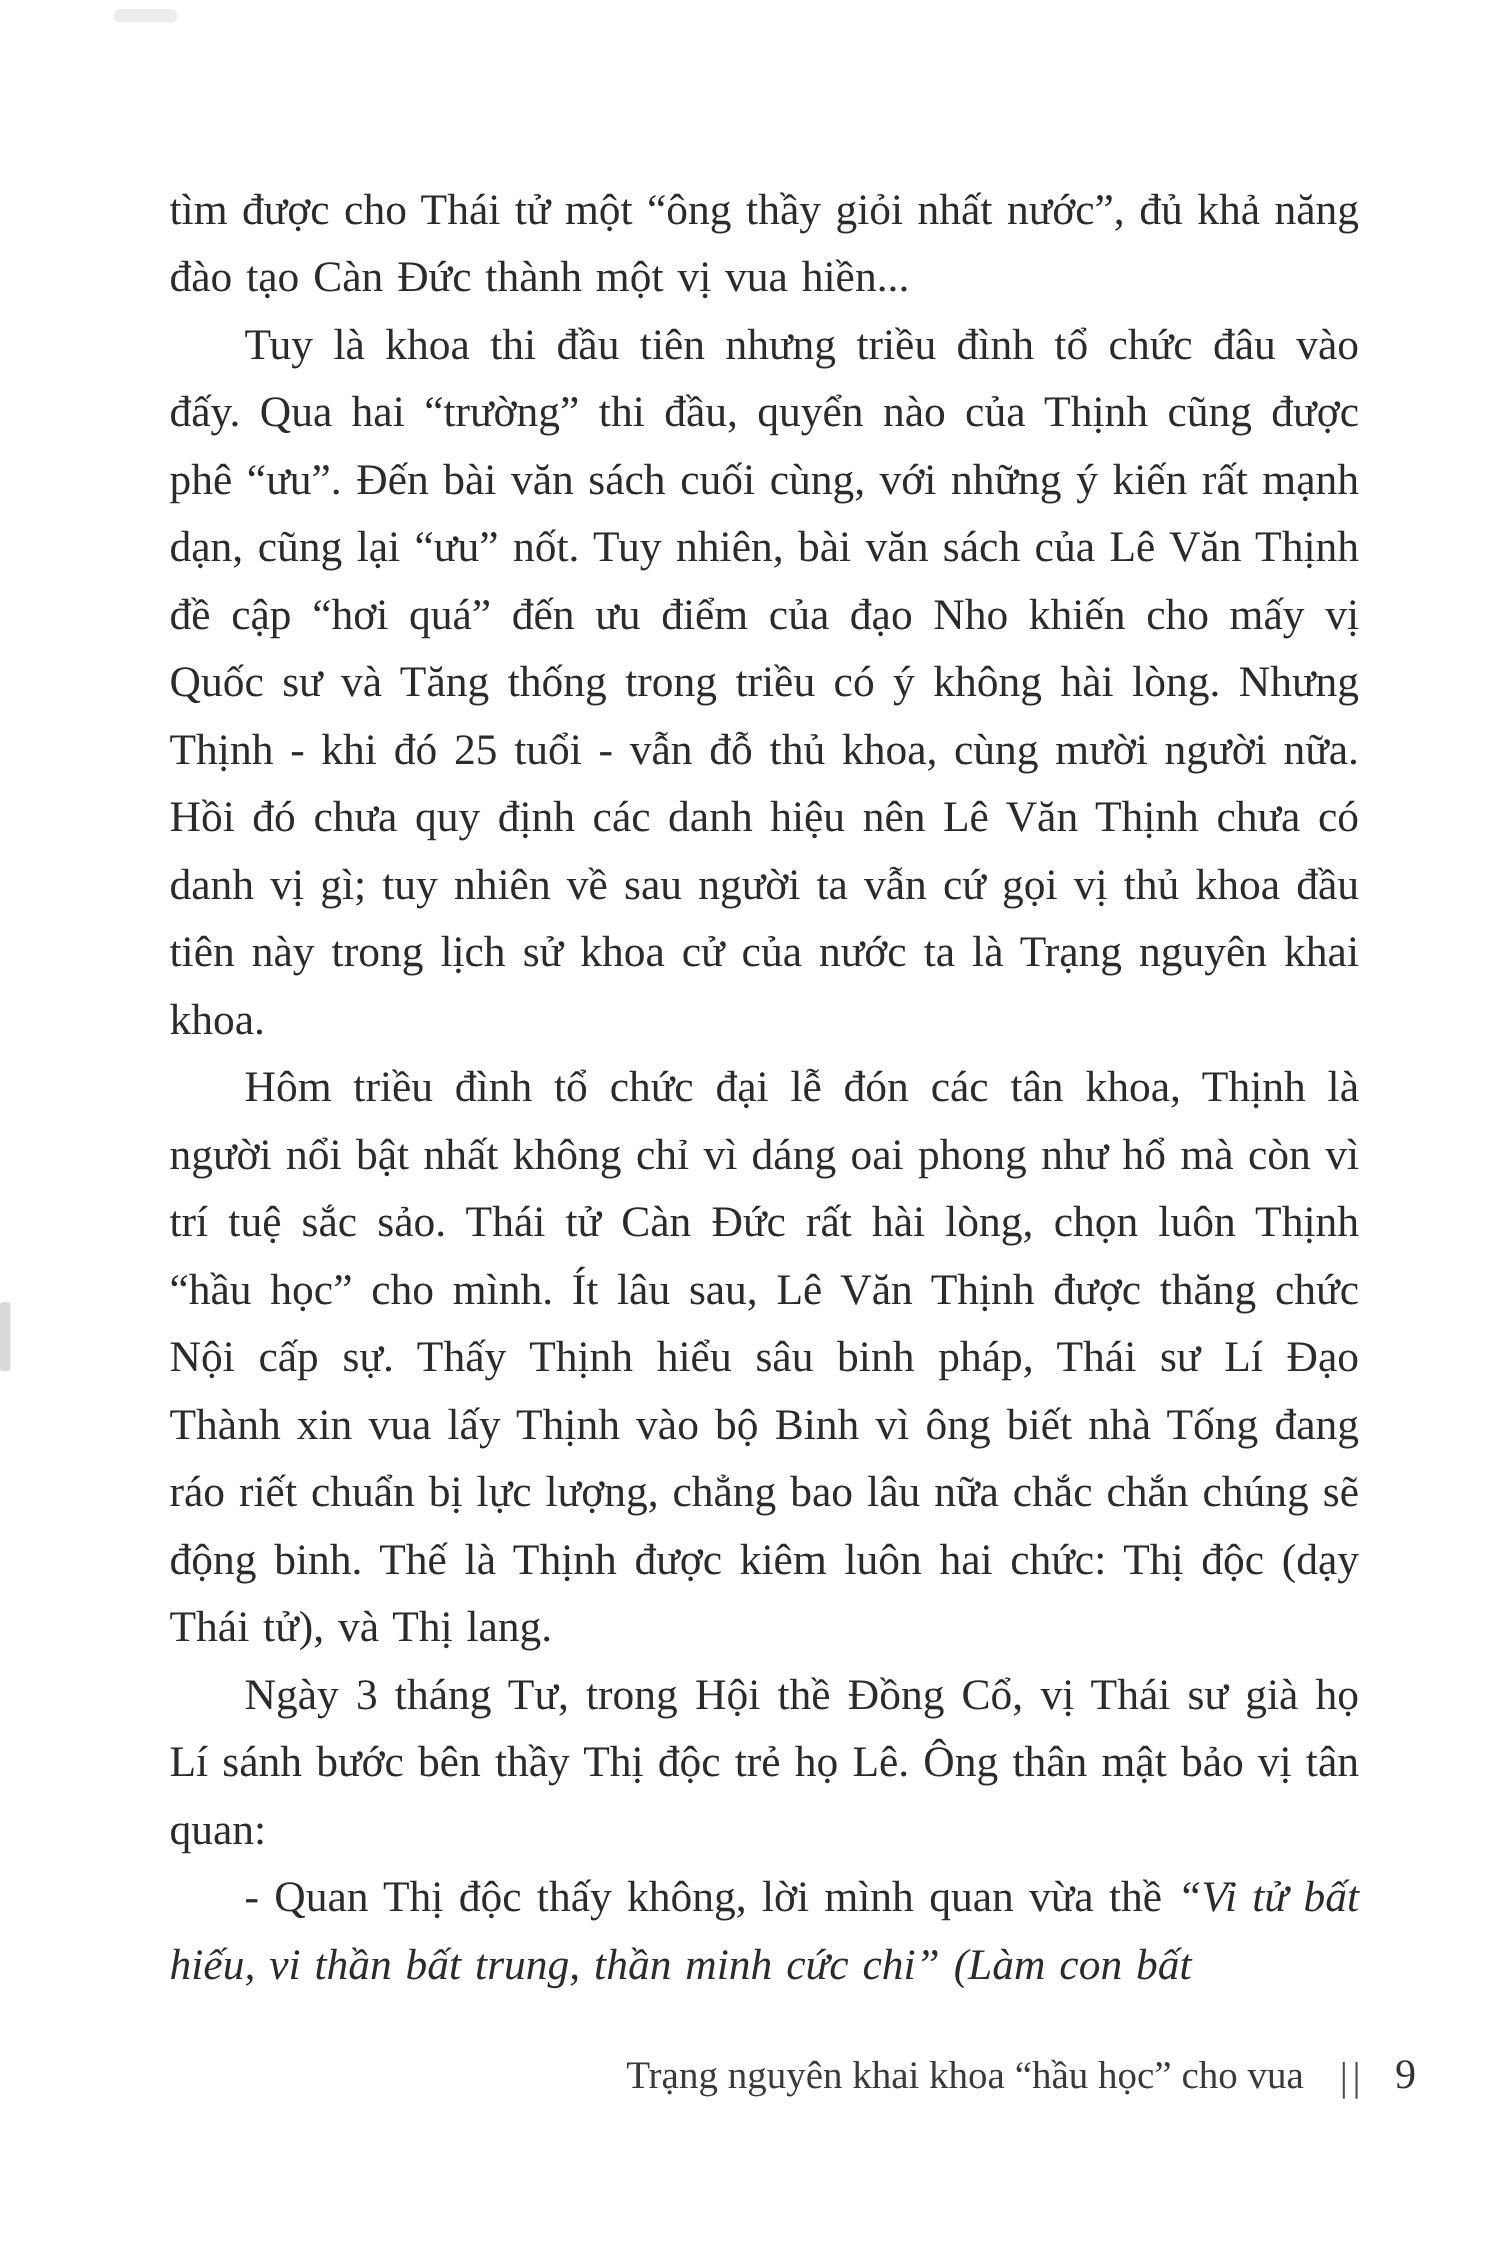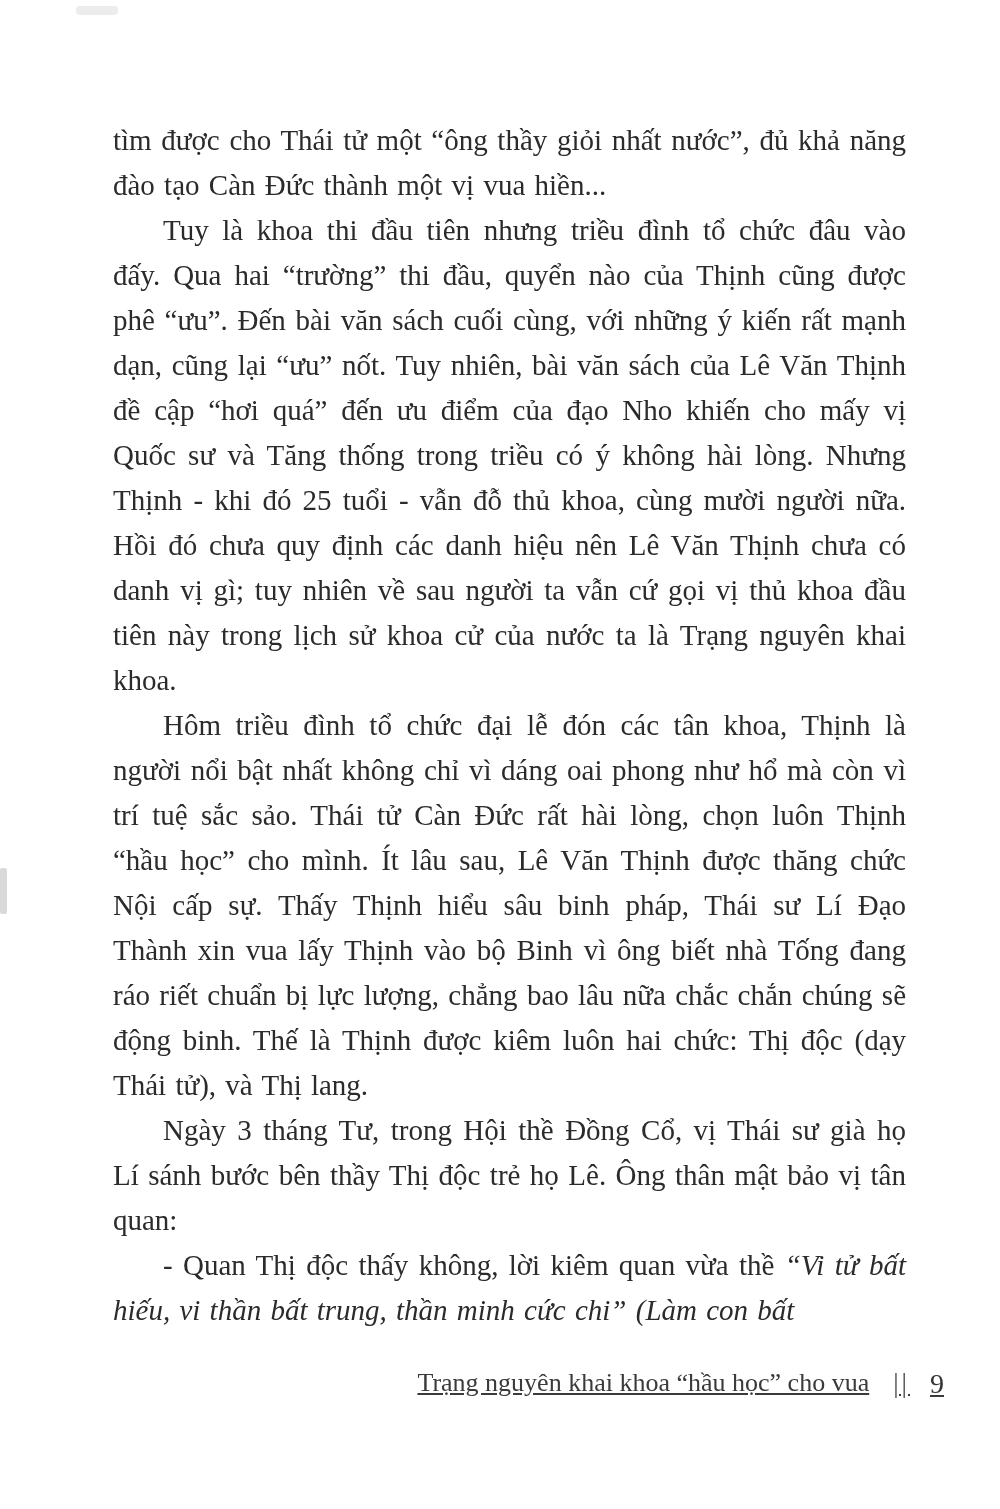--- a/index.html
+++ b/index.html
@@ -28,24 +28,23 @@
   }
   .para.indent { text-indent: 50px; }
   .para em { font-style: italic; }
   .footer {
     position: absolute;
     left: 113px;
     right: 56px;
     top: 1368px;
     display: flex;
     justify-content: flex-end;
-    align-items: flex-start;
+    align-items: center;
     font-size: 26px;
     color: #3a3a3a;
-    text-decoration: underline;
   }
   .footer .sep {
     margin: 0 20px 0 24px;
     font-size: 27px;
     color: #4a4a4a;
     letter-spacing: 3px;
   }
   .footer .page-number { font-size: 28px; color: #333; }
   .artifact-top {
     position: absolute;
@@ -74,21 +73,21 @@
 
   <div class="content">
     <p class="para">tìm được cho Thái tử một “ông thầy giỏi nhất nước”, đủ khả năng đào tạo Càn Đức thành một vị vua hiền...</p>
 
     <p class="para indent">Tuy là khoa thi đầu tiên nhưng triều đình tổ chức đâu vào đấy. Qua hai “trường” thi đầu, quyển nào của Thịnh cũng được phê “ưu”. Đến bài văn sách cuối cùng, với những ý kiến rất mạnh dạn, cũng lại “ưu” nốt. Tuy nhiên, bài văn sách của Lê Văn Thịnh đề cập “hơi quá” đến ưu điểm của đạo Nho khiến cho mấy vị Quốc sư và Tăng thống trong triều có ý không hài lòng. Nhưng Thịnh - khi đó 25 tuổi - vẫn đỗ thủ khoa, cùng mười người nữa. Hồi đó chưa quy định các danh hiệu nên Lê Văn Thịnh chưa có danh vị gì; tuy nhiên về sau người ta vẫn cứ gọi vị thủ khoa đầu tiên này trong lịch sử khoa cử của nước ta là Trạng nguyên khai khoa.</p>
 
     <p class="para indent">Hôm triều đình tổ chức đại lễ đón các tân khoa, Thịnh là người nổi bật nhất không chỉ vì dáng oai phong như hổ mà còn vì trí tuệ sắc sảo. Thái tử Càn Đức rất hài lòng, chọn luôn Thịnh “hầu học” cho mình. Ít lâu sau, Lê Văn Thịnh được thăng chức Nội cấp sự. Thấy Thịnh hiểu sâu binh pháp, Thái sư Lí Đạo Thành xin vua lấy Thịnh vào bộ Binh vì ông biết nhà Tống đang ráo riết chuẩn bị lực lượng, chẳng bao lâu nữa chắc chắn chúng sẽ động binh. Thế là Thịnh được kiêm luôn hai chức: Thị độc (dạy Thái tử), và Thị lang.</p>
 
     <p class="para indent">Ngày 3 tháng Tư, trong Hội thề Đồng Cổ, vị Thái sư già họ Lí sánh bước bên thầy Thị độc trẻ họ Lê. Ông thân mật bảo vị tân quan:</p>
 
-    <p class="para indent"><span>- Quan Thị độc thấy không, lời kiêm quan vừa thề </span><em>“Vi tử bất hiếu, vi thần bất trung, thần minh cức chi”</em><em> (Làm con bất</em></p>
+    <p class="para indent"><span>- Quan Thị độc thấy không, lời mình quan vừa thề </span><em>“Vi tử bất hiếu, vi thần bất trung, thần minh cức chi”</em><em> (Làm con bất</em></p>
   </div>
 
   <div class="footer">
     <span class="running-title">Trạng nguyên khai khoa “hầu học” cho vua</span>
     <span class="sep">||</span>
     <span class="page-number">9</span>
   </div>
 
 </div>
 

